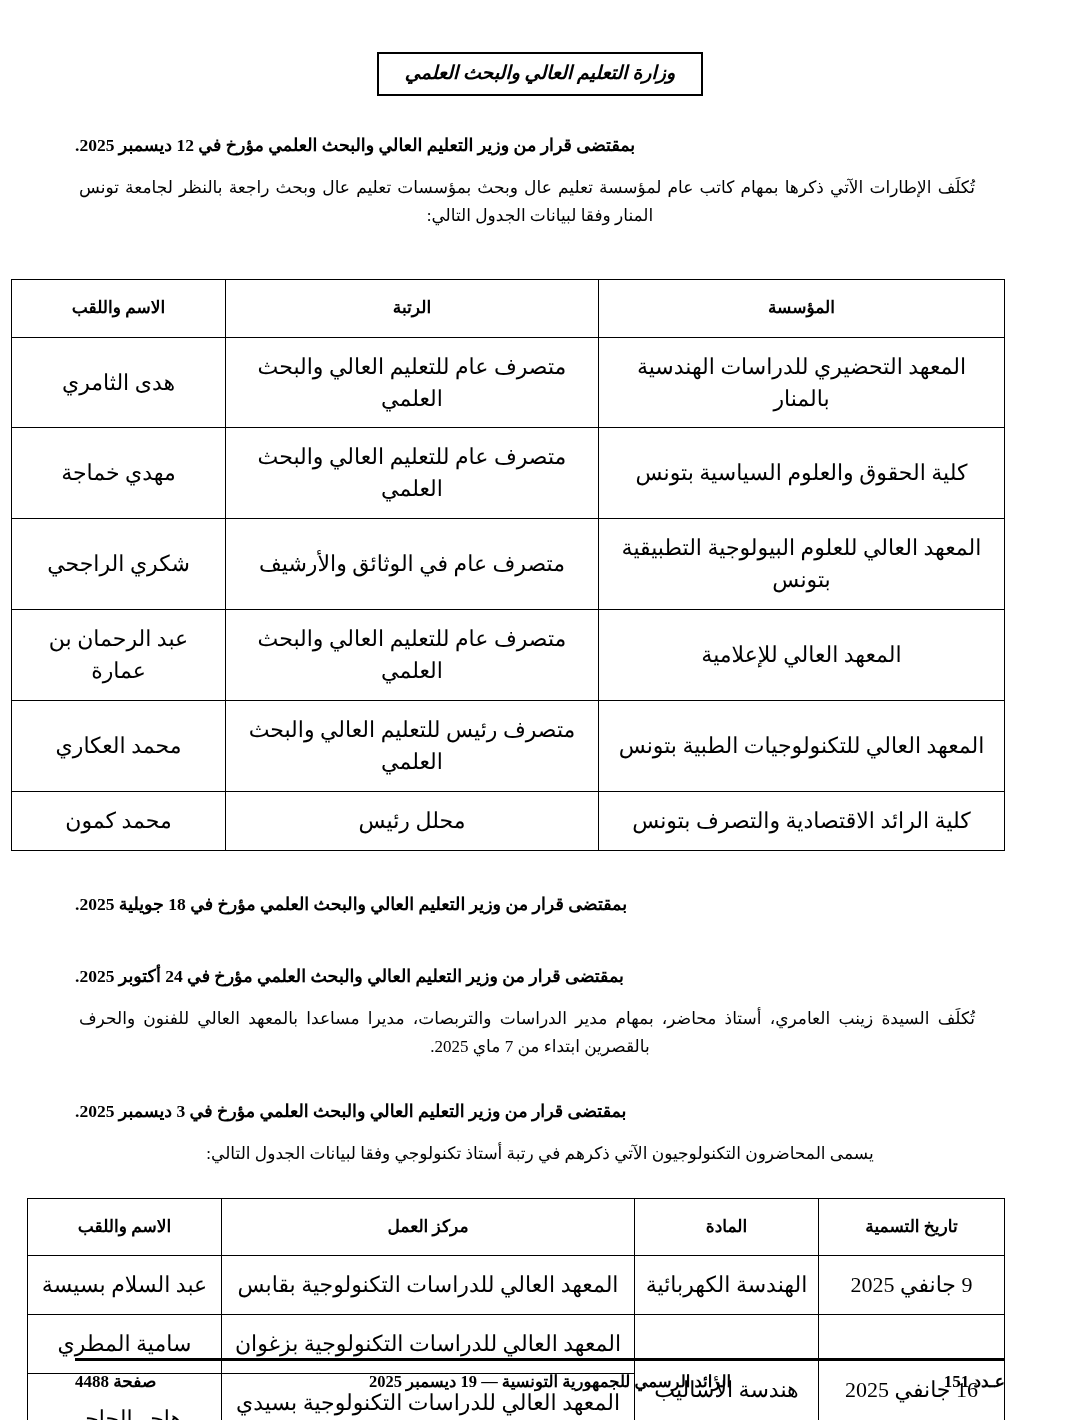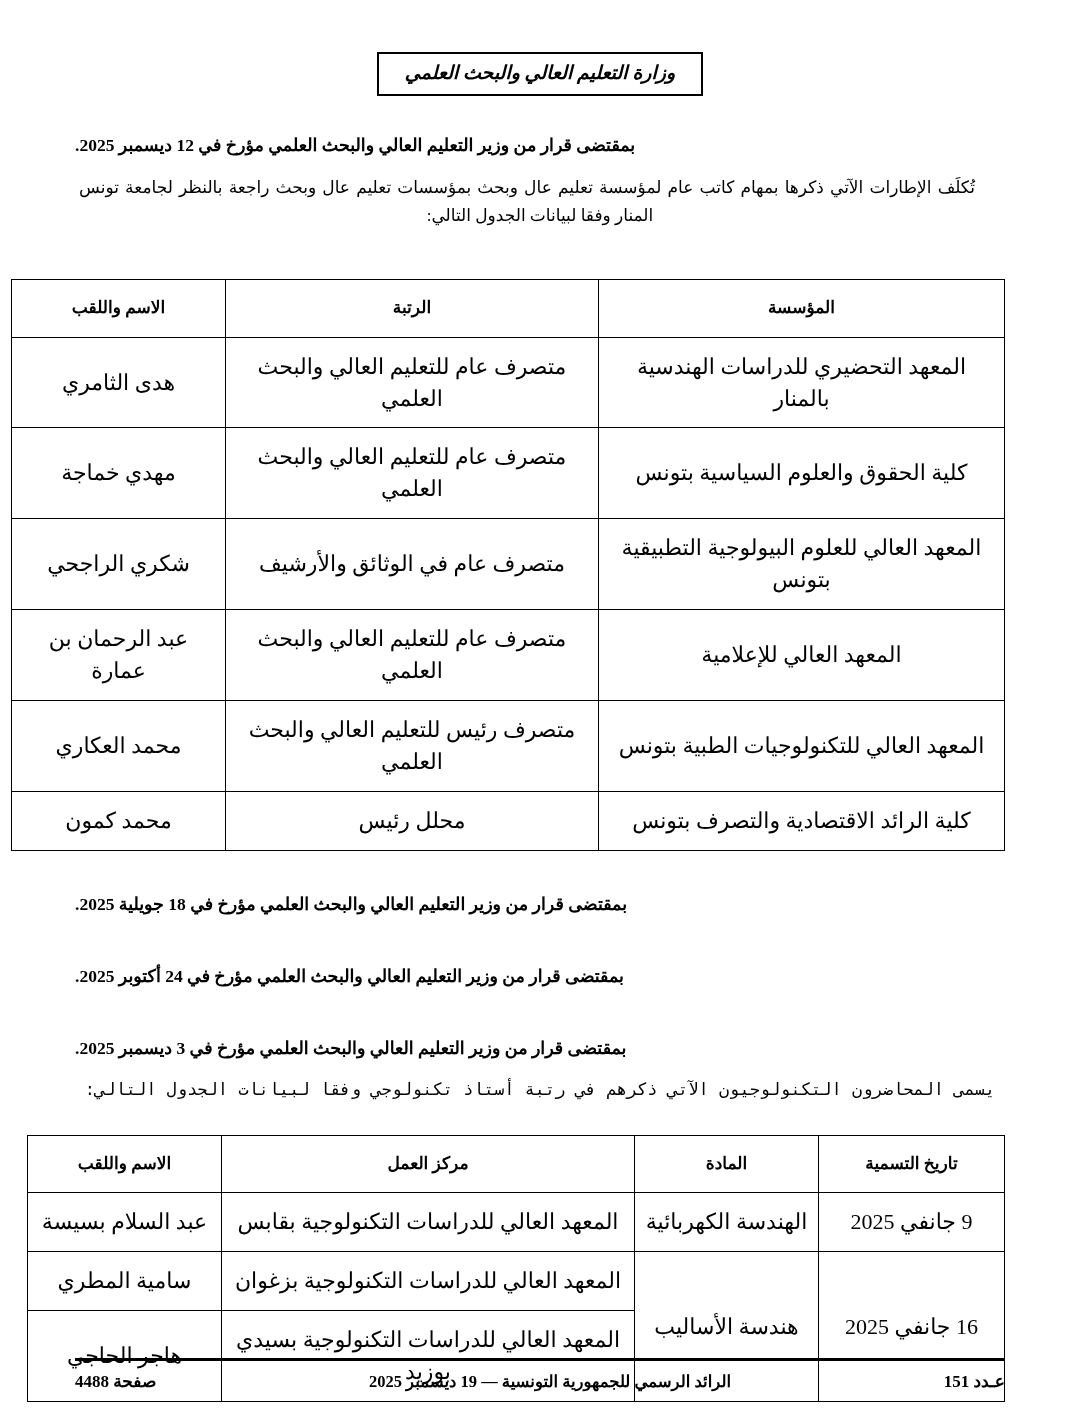--- a/index.html
+++ b/index.html
@@ -54,21 +54,20 @@
     font-size: 17px;
     text-align: justify;
     text-align-last: center;
     margin: 4px;
     line-height: 1.62;
     text-indent: 26px;
   }
   .decree-body.nojust {
     text-align: right;
     text-indent: 0;
-    font-family: Liberation Mono, monospace;
   }
   .spacer-sm { height: 12px; }
   .spacer-lg { height: 36px; }
 
   
   table.doc-table {
     border-collapse: collapse;
     width: 930px;
     margin: 0 auto;
     table-layout: fixed;
@@ -183,20 +182,21 @@
 
   <div style="height:40px"></div>
 
   <p class="decree-title">بمقتضى قرار من وزير التعليم العالي والبحث العلمي مؤرخ في 18 جويلية 2025.</p>
   <div class="spacer-sm"></div>
 
   <div style="height:34px"></div>
 
   <p class="decree-title">بمقتضى قرار من وزير التعليم العالي والبحث العلمي مؤرخ في 24 أكتوبر 2025.</p>
   <div class="spacer-sm"></div>
+  <p class="decree-body">تُكلَف السيدة زينب العامري، أستاذ محاضر، بمهام مدير الدراسات والتربصات، مديرا مساعدا بالمعهد العالي للفنون والحرف بالقصرين ابتداء من 7 ماي 2025.</p>
 
   <div style="height:34px"></div>
 
   <p class="decree-title">بمقتضى قرار من وزير التعليم العالي والبحث العلمي مؤرخ في 3 ديسمبر 2025.</p>
   <div class="spacer-sm"></div>
   <p class="decree-body nojust">يسمى المحاضرون التكنولوجيون الآتي ذكرهم في رتبة أستاذ تكنولوجي وفقا لبيانات الجدول التالي:</p>
 
   <div style="height:26px"></div>
 
   <table class="doc-table">

